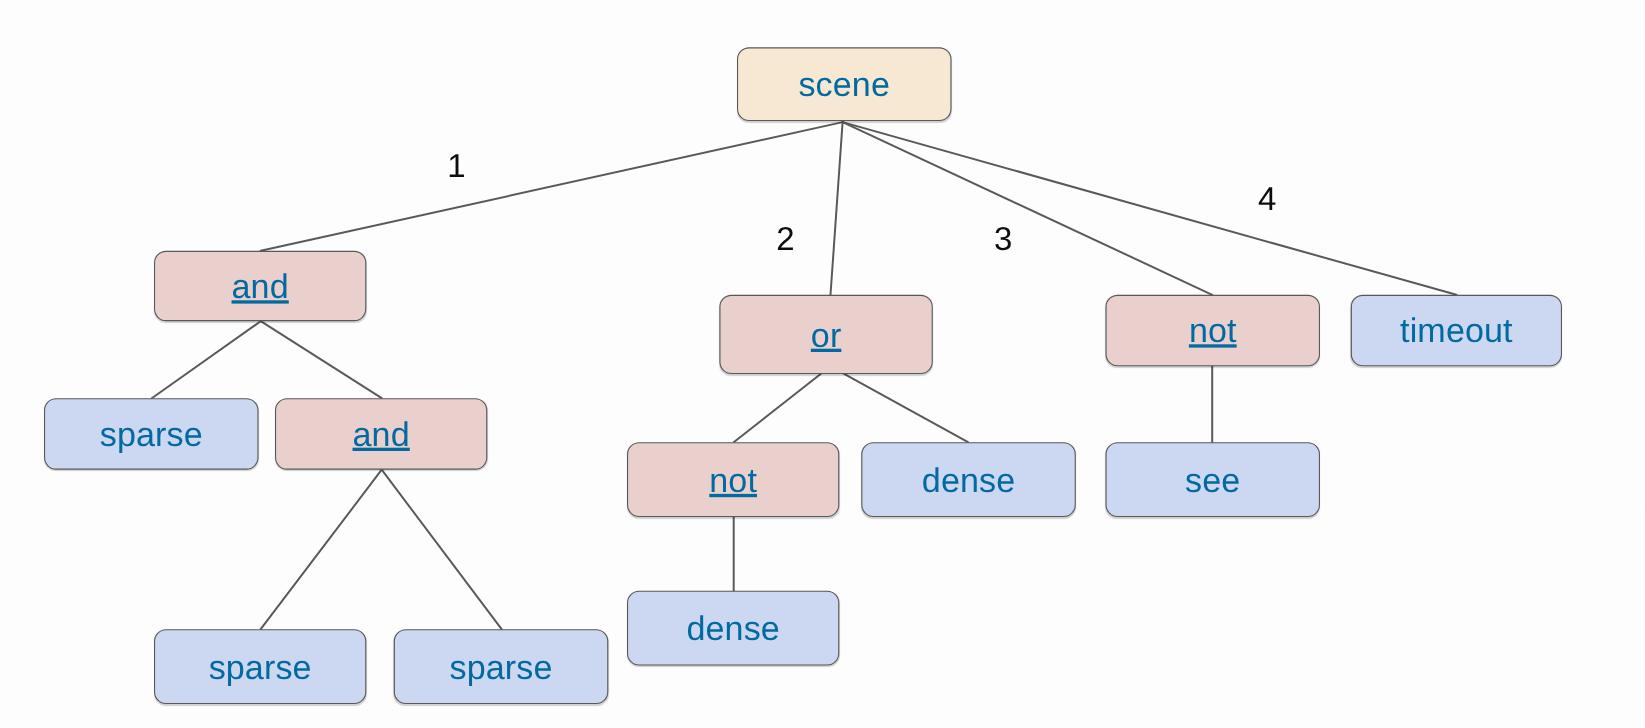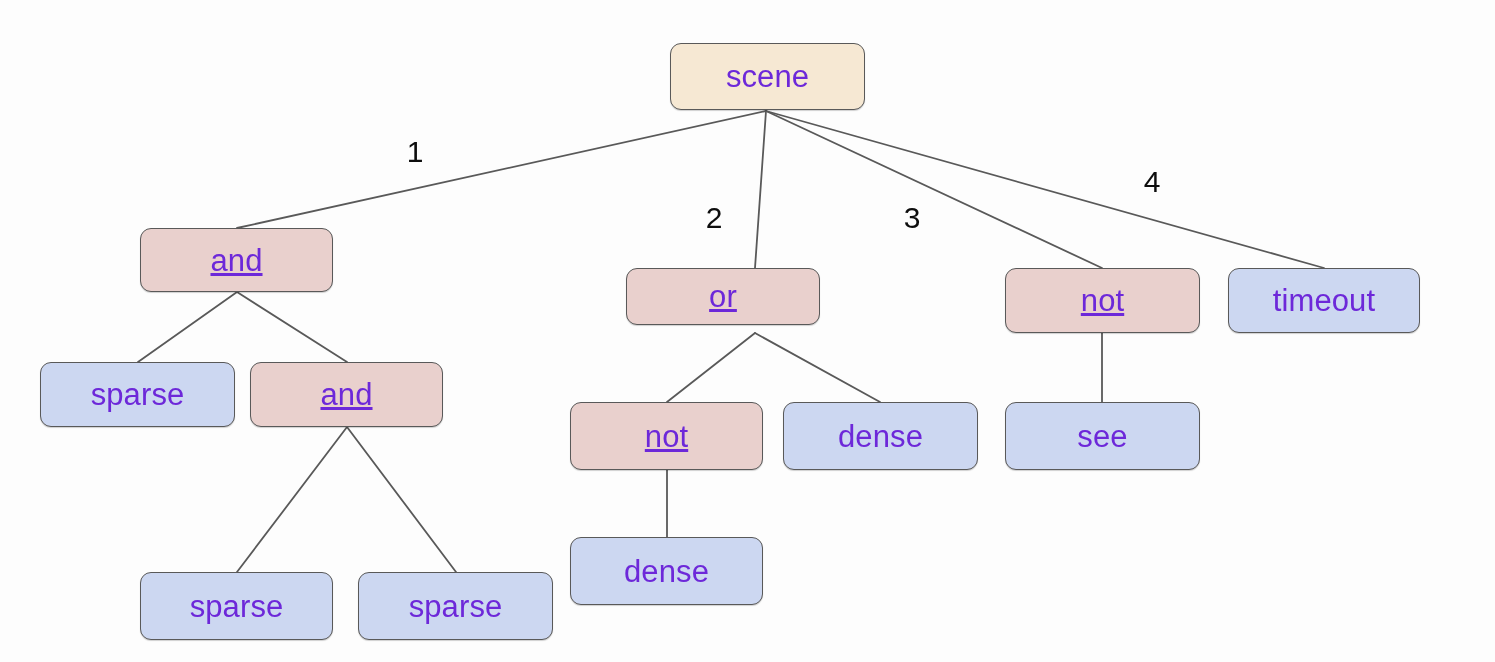--- a/index.html
+++ b/index.html
@@ -25,21 +25,21 @@
   }
   .node {
     position: absolute;
     box-sizing: border-box;
     display: flex;
     align-items: center;
     justify-content: center;
     border: 1.6px solid #595959;
     border-radius: 11px;
     box-shadow: 0 1px 1px rgba(0,0,0,0.18);
-    color: #6d28d9;
+    color: #0369a1;
     font-size: 31px;
     line-height: 1;
     letter-spacing: 0.1px;
     white-space: nowrap;
     user-select: none;
   }
   .node.type-root   { background: #f6e8d3; }
   .node.type-op     { background: #e9d0cd; text-decoration: underline; }
   .node.type-leaf   { background: #ccd7f1; }
   .node-label { pointer-events: none; }
@@ -71,21 +71,21 @@
       <line x1="667" y1="470" x2="667" y2="537" stroke="#595959" stroke-width="1.8" stroke-linecap="round"></line>
       <line x1="1102" y1="333" x2="1102" y2="402" stroke="#595959" stroke-width="1.8" stroke-linecap="round"></line>
     </svg>
   <div id="node-layer">
       <div class="node type-root" style="left: 670px; top: 43px; width: 195px; height: 67px;">
         <span class="node-label">scene</span>
       </div>
       <div class="node type-op" style="left: 140px; top: 228px; width: 193px; height: 64px;">
         <span class="node-label">and</span>
       </div>
-      <div class="node type-op" style="left: 626px; top: 268px; width: 194px; height: 57px;">
+      <div class="node type-op" style="left: 654px; top: 268px; width: 194px; height: 72px;">
         <span class="node-label">or</span>
       </div>
       <div class="node type-op" style="left: 1005px; top: 268px; width: 195px; height: 65px;">
         <span class="node-label">not</span>
       </div>
       <div class="node type-leaf" style="left: 1228px; top: 268px; width: 192px; height: 65px;">
         <span class="node-label">timeout</span>
       </div>
       <div class="node type-leaf" style="left: 40px; top: 362px; width: 195px; height: 65px;">
         <span class="node-label">sparse</span>

